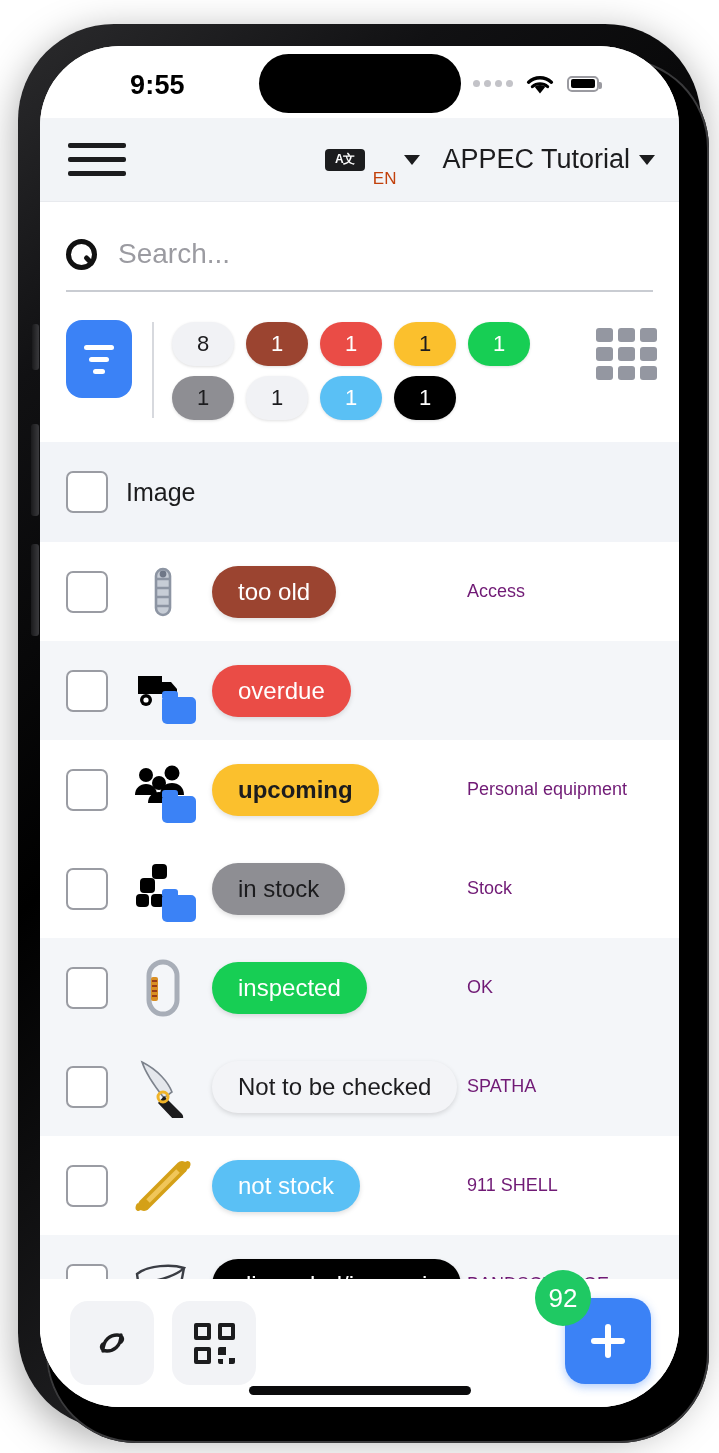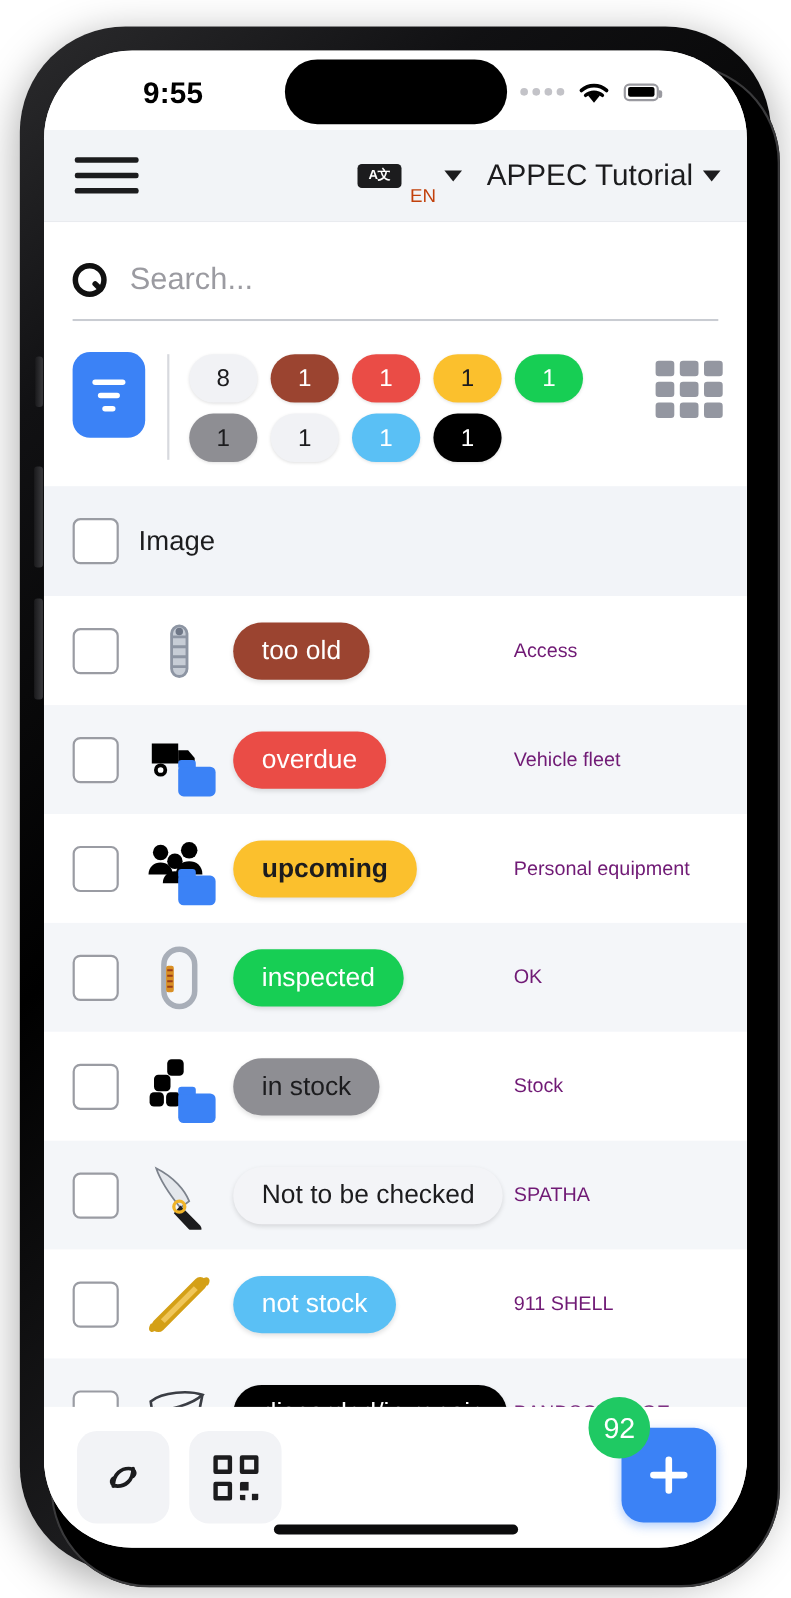--- a/index.html
+++ b/index.html
@@ -331,67 +331,66 @@
               <span class="ico"><svg width="62" height="62" viewBox="0 0 62 62">
                   <path d="M6 16h24v18H6z" fill="#000"></path>
                   <path d="M30 22h9l6 7v5H30z" fill="#000"></path>
          <circle cx="14" cy="40" r="6" fill="#000"></circle>
                   <circle cx="14" cy="40" r="2.6" fill="#fff"></circle>
                 </svg><span class="folder"></span></span>
             </span>
             <span class="c-state">
               <span class="badge" style="background: rgb(234, 76, 70); color: rgb(255, 255, 255);">overdue</span>
             </span>
-            <span class="c-name">Vehicle fleet</span>
           </div>
           <div class="trow">
             <span class="cb"></span>
             <span class="c-img">
               <span class="ico"><svg width="62" height="62" viewBox="0 0 62 62">
                   <circle cx="14" cy="16" r="7" fill="#000"></circle>
                   <path d="M3 36c0-7 5-11 11-11s11 4 11 11z" fill="#000"></path>
          <circle cx="40" cy="14" r="7.5" fill="#000"></circle>
                   <path d="M28 36c0-8 5.5-12 12-12s12 4 12 12z" fill="#000"></path>
          <circle cx="27" cy="24" r="7" fill="#000"></circle>
                   <path d="M16 44c0-7 5-11 11-11s11 4 11 11z" fill="#000"></path>
                 </svg><span class="folder"></span></span>
             </span>
             <span class="c-state">
               <span class="badge pale" style="background: rgb(251, 192, 45); color: rgb(28, 28, 30); font-weight: bold;">upcoming</span>
             </span>
             <span class="c-name">Personal equipment</span>
           </div>
-          <div class="trow alt">
-            <span class="cb"></span>
-            <span class="c-img">
-              <span class="ico"><svg width="62" height="62" viewBox="0 0 62 62">
-                  <rect x="17" y="5" width="28" height="52" rx="14" fill="none" stroke="#a8aeb8" stroke-width="5"></rect>
-         <rect x="19" y="20" width="7" height="24" rx="2" fill="#d98f24"></rect>
-         <path d="M20 24h5M20 29h5M20 34h5M20 39h5" stroke="#9a3c18" stroke-width="1.8"></path>
-                </svg></span>
-            </span>
-            <span class="c-state">
-              <span class="badge" style="background: rgb(23, 206, 84); color: rgb(255, 255, 255);">inspected</span>
-            </span>
-            <span class="c-name">OK</span>
-          </div>
           <div class="trow">
             <span class="cb"></span>
             <span class="c-img">
               <span class="ico"><svg width="62" height="62" viewBox="0 0 62 62">
                   <rect x="20" y="6" width="15" height="15" rx="4" fill="#000"></rect>
          <rect x="8" y="20" width="15" height="15" rx="4" fill="#000"></rect>
          <rect x="4" y="36" width="13" height="13" rx="4" fill="#000"></rect>
          <rect x="19" y="36" width="13" height="13" rx="4" fill="#000"></rect>
                 </svg><span class="folder"></span></span>
             </span>
             <span class="c-state">
               <span class="badge pale" style="background: rgb(142, 142, 147); color: rgb(28, 28, 30);">in stock</span>
             </span>
             <span class="c-name">Stock</span>
+          </div>
+          <div class="trow alt">
+            <span class="cb"></span>
+            <span class="c-img">
+              <span class="ico"><svg width="62" height="62" viewBox="0 0 62 62">
+                  <rect x="17" y="5" width="28" height="52" rx="14" fill="none" stroke="#a8aeb8" stroke-width="5"></rect>
+         <rect x="19" y="20" width="7" height="24" rx="2" fill="#d98f24"></rect>
+         <path d="M20 24h5M20 29h5M20 34h5M20 39h5" stroke="#9a3c18" stroke-width="1.8"></path>
+                </svg></span>
+            </span>
+            <span class="c-state">
+              <span class="badge" style="background: rgb(23, 206, 84); color: rgb(255, 255, 255);">inspected</span>
+            </span>
+            <span class="c-name">OK</span>
           </div>
           <div class="trow alt">
             <span class="cb"></span>
             <span class="c-img">
               <span class="ico"><svg width="62" height="62" viewBox="0 0 62 62">
                   <path d="M10 6 C26 14 36 26 40 36 L32 42 C24 32 14 18 10 6Z" fill="#e4e7ec" stroke="#7c828c" stroke-width="1.6"></path>
          <path d="M32 40 L50 58 a5 5 0 0 1-7 7 L26 47Z" fill="#1c1c1e"></path>
          <circle cx="31" cy="41" r="5" fill="none" stroke="#f0b429" stroke-width="3"></circle>
                 </svg></span>
             </span>

